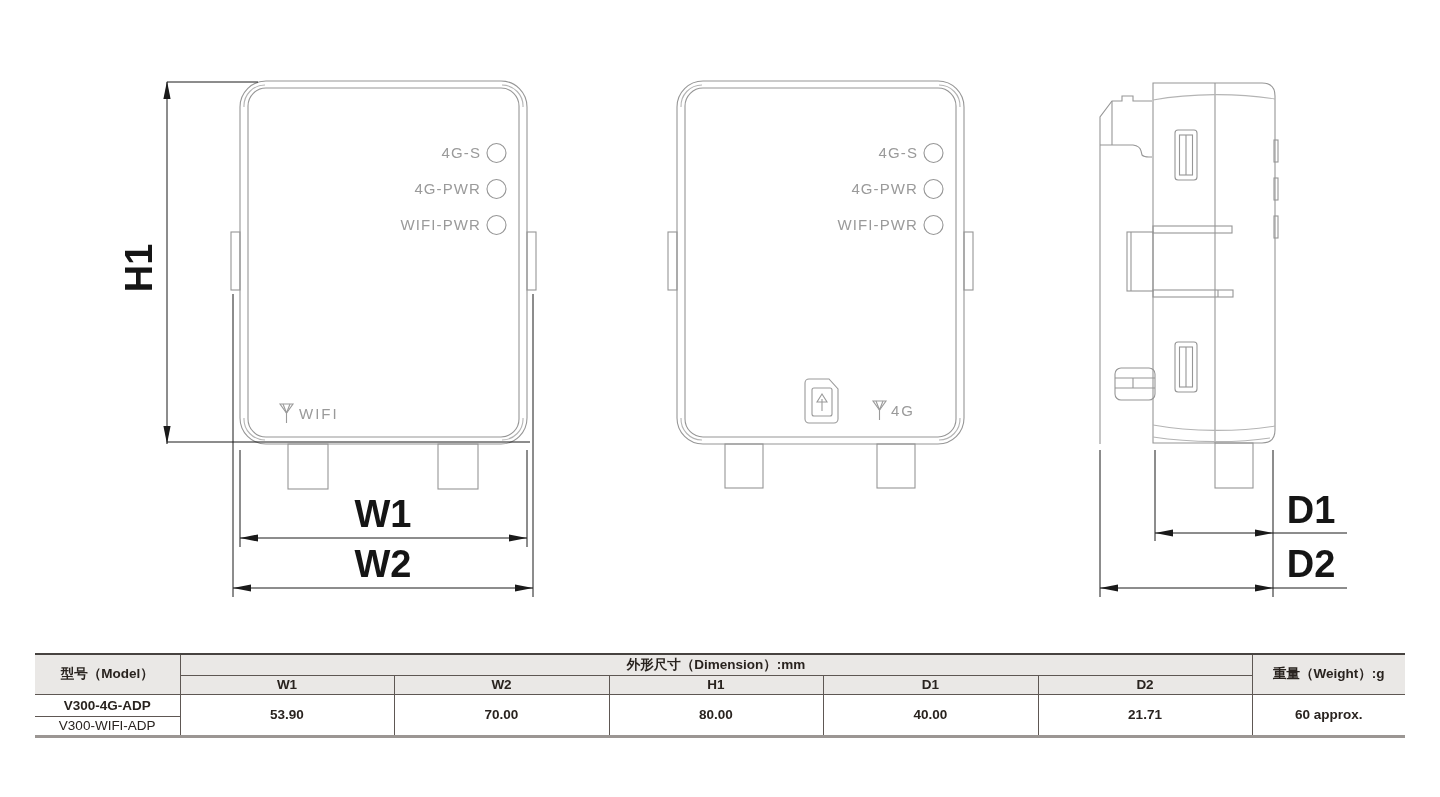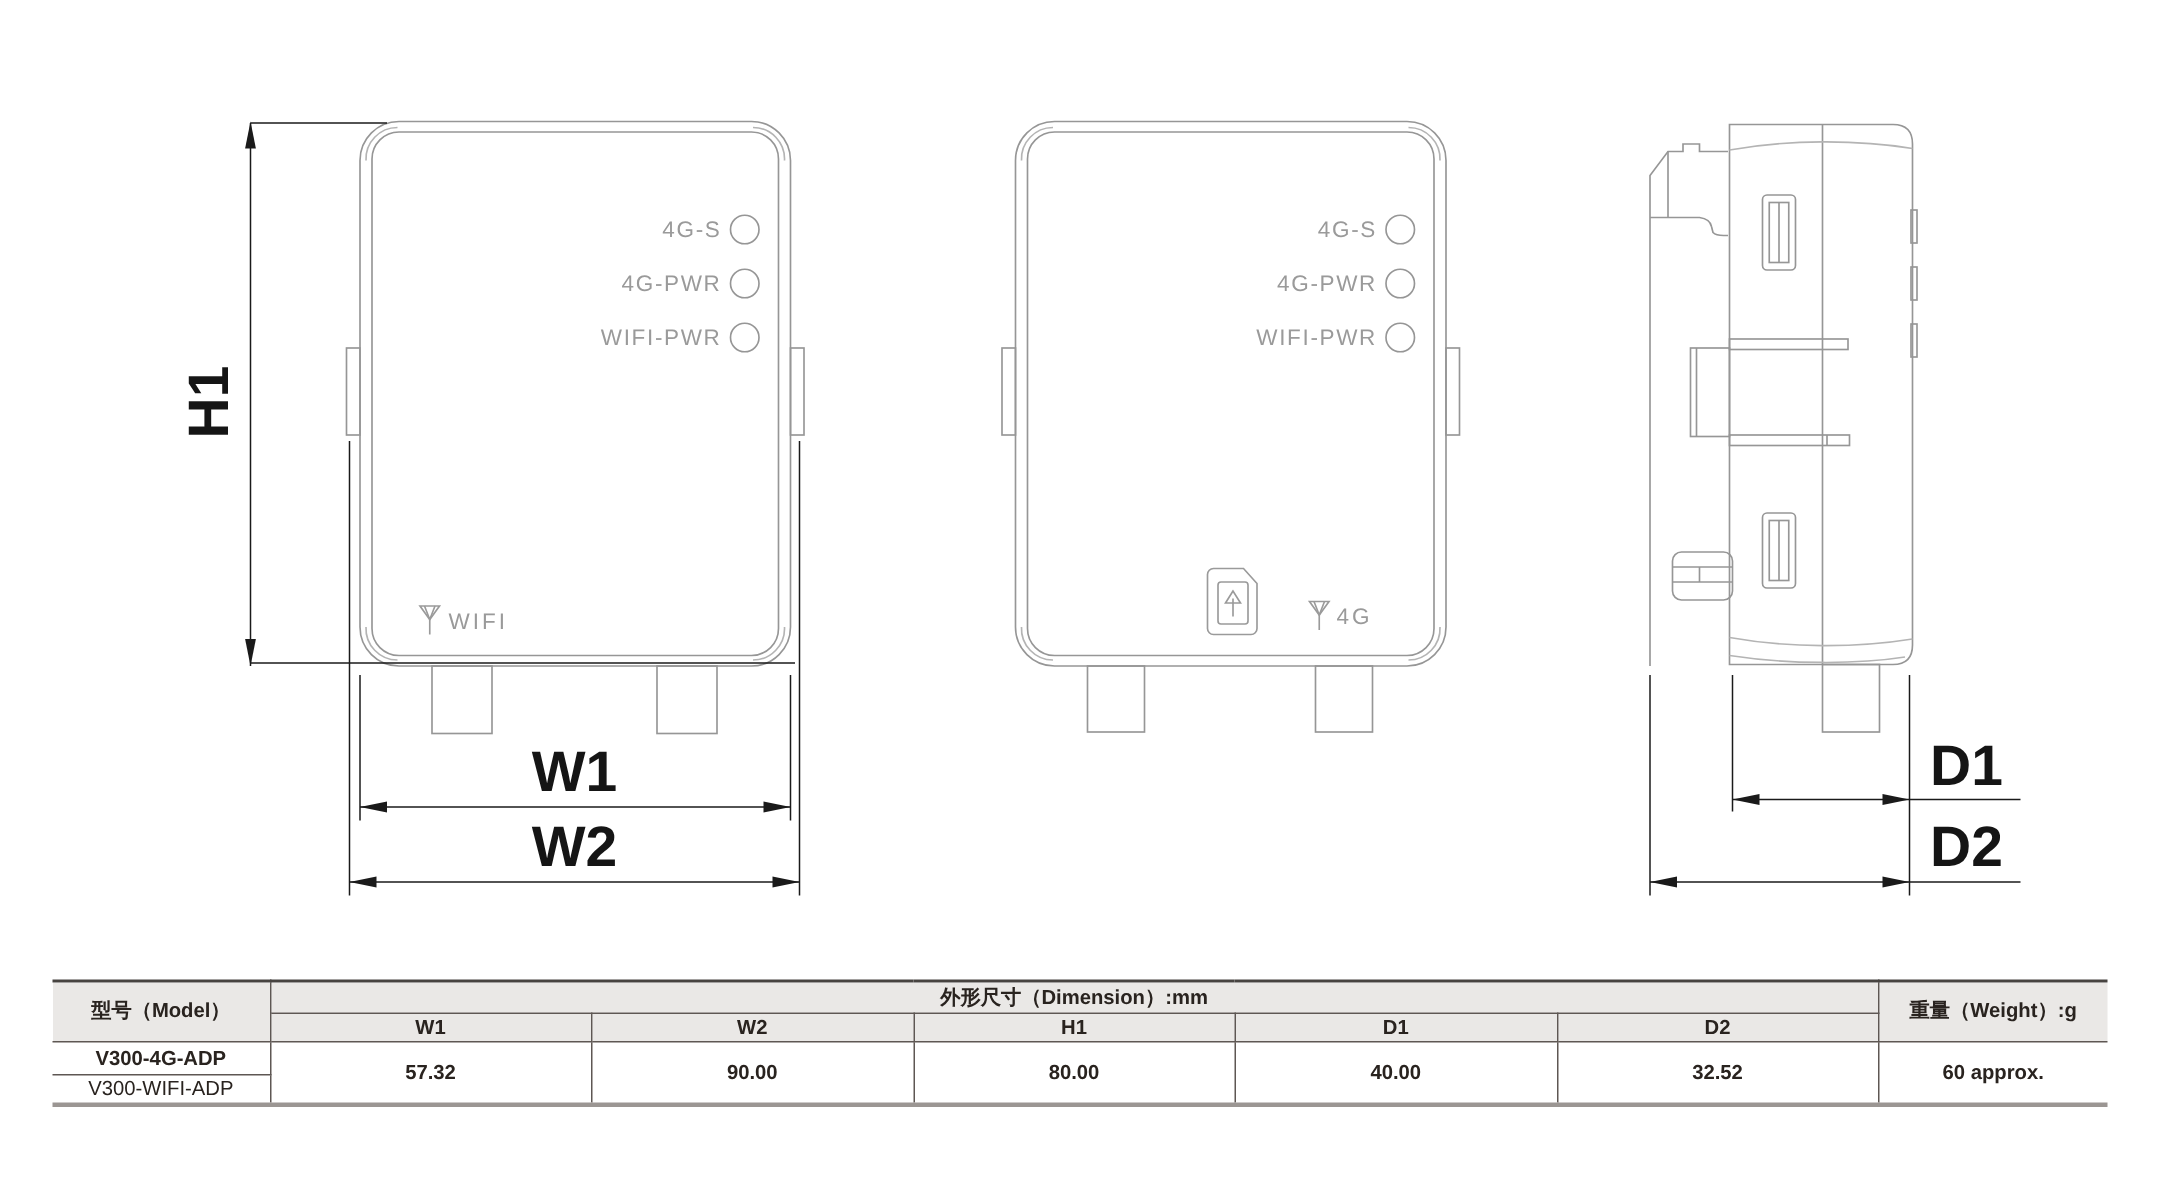--- a/index.html
+++ b/index.html
@@ -191,25 +191,25 @@
       </tr>
       <tr class="r-h2">
         <td class="hdr">W1</td>
         <td class="hdr">W2</td>
         <td class="hdr">H1</td>
         <td class="hdr">D1</td>
         <td class="hdr">D2</td>
       </tr>
       <tr class="r-d1">
         <td class="edge-l">V300-4G-ADP</td>
-        <td rowspan="2">57.32</td>
-        <td rowspan="2">90.00</td>
+        <td rowspan="2">53.90</td>
+        <td rowspan="2">70.00</td>
         <td rowspan="2">80.00</td>
         <td rowspan="2">40.00</td>
-        <td rowspan="2">32.52</td>
+        <td rowspan="2">21.71</td>
         <td class="edge-r" rowspan="2">60 approx.</td>
       </tr>
       <tr class="r-d2">
         <td class="edge-l">V300-WIFI-ADP</td>
       </tr>
     </tbody>
   </table>
 </div>
 
 </div>

